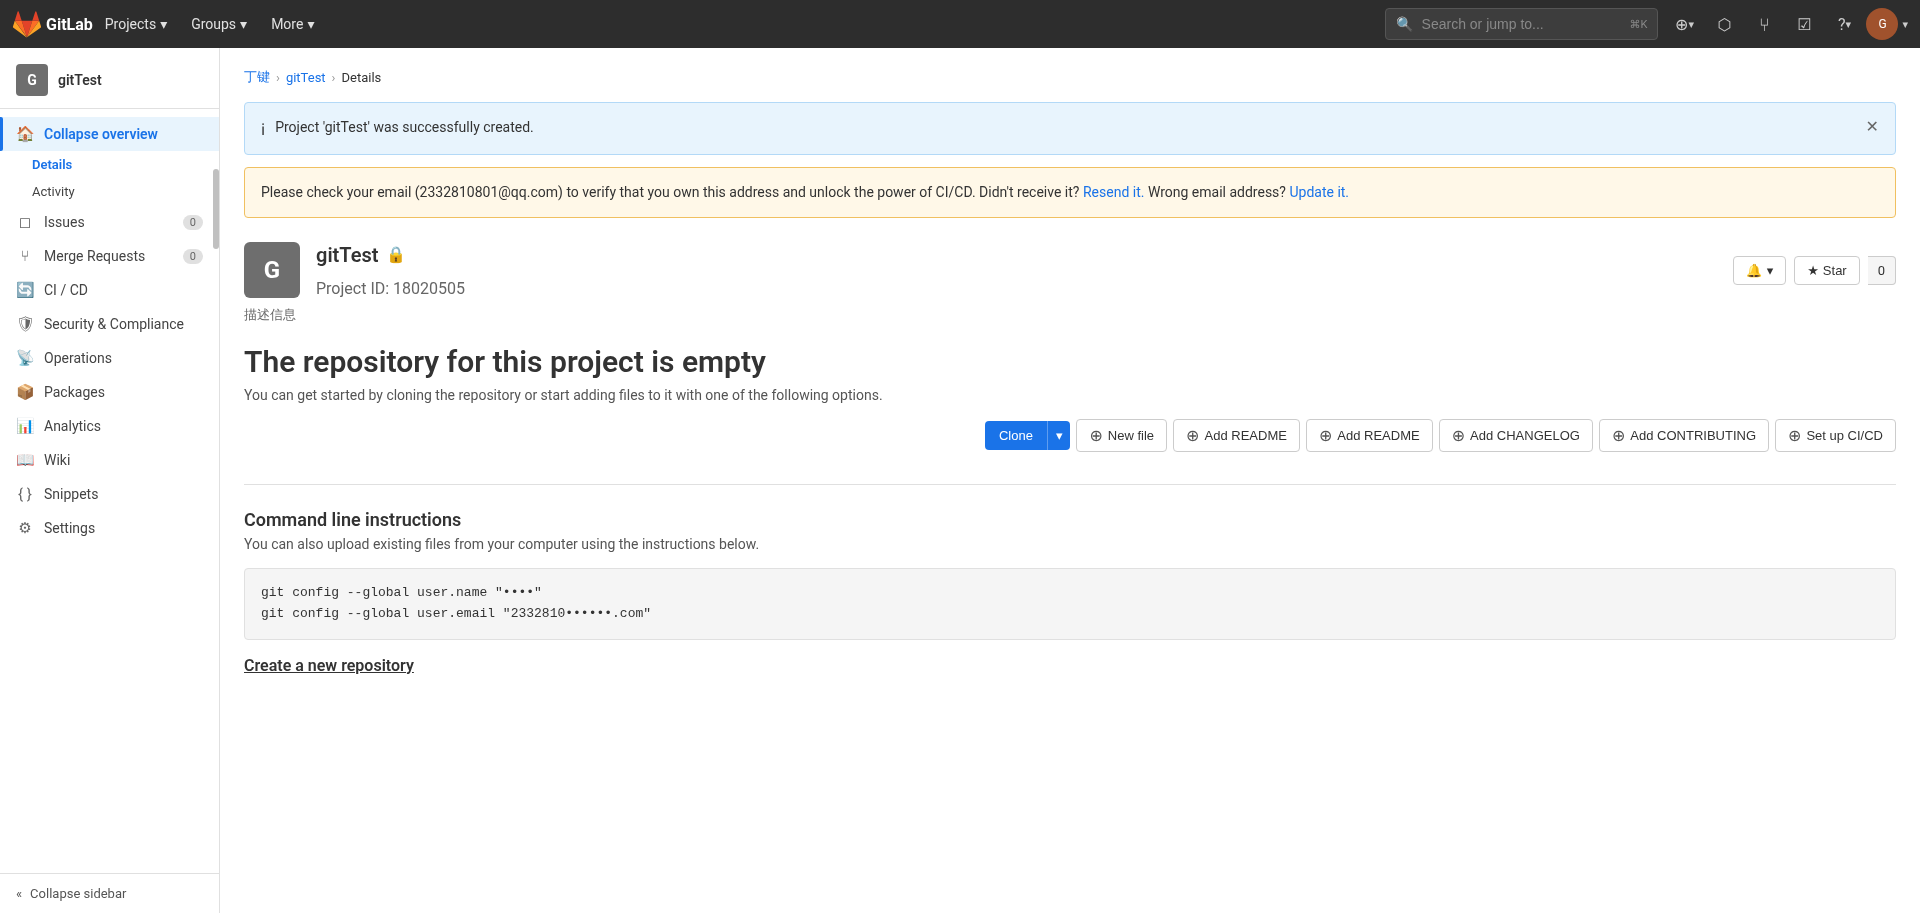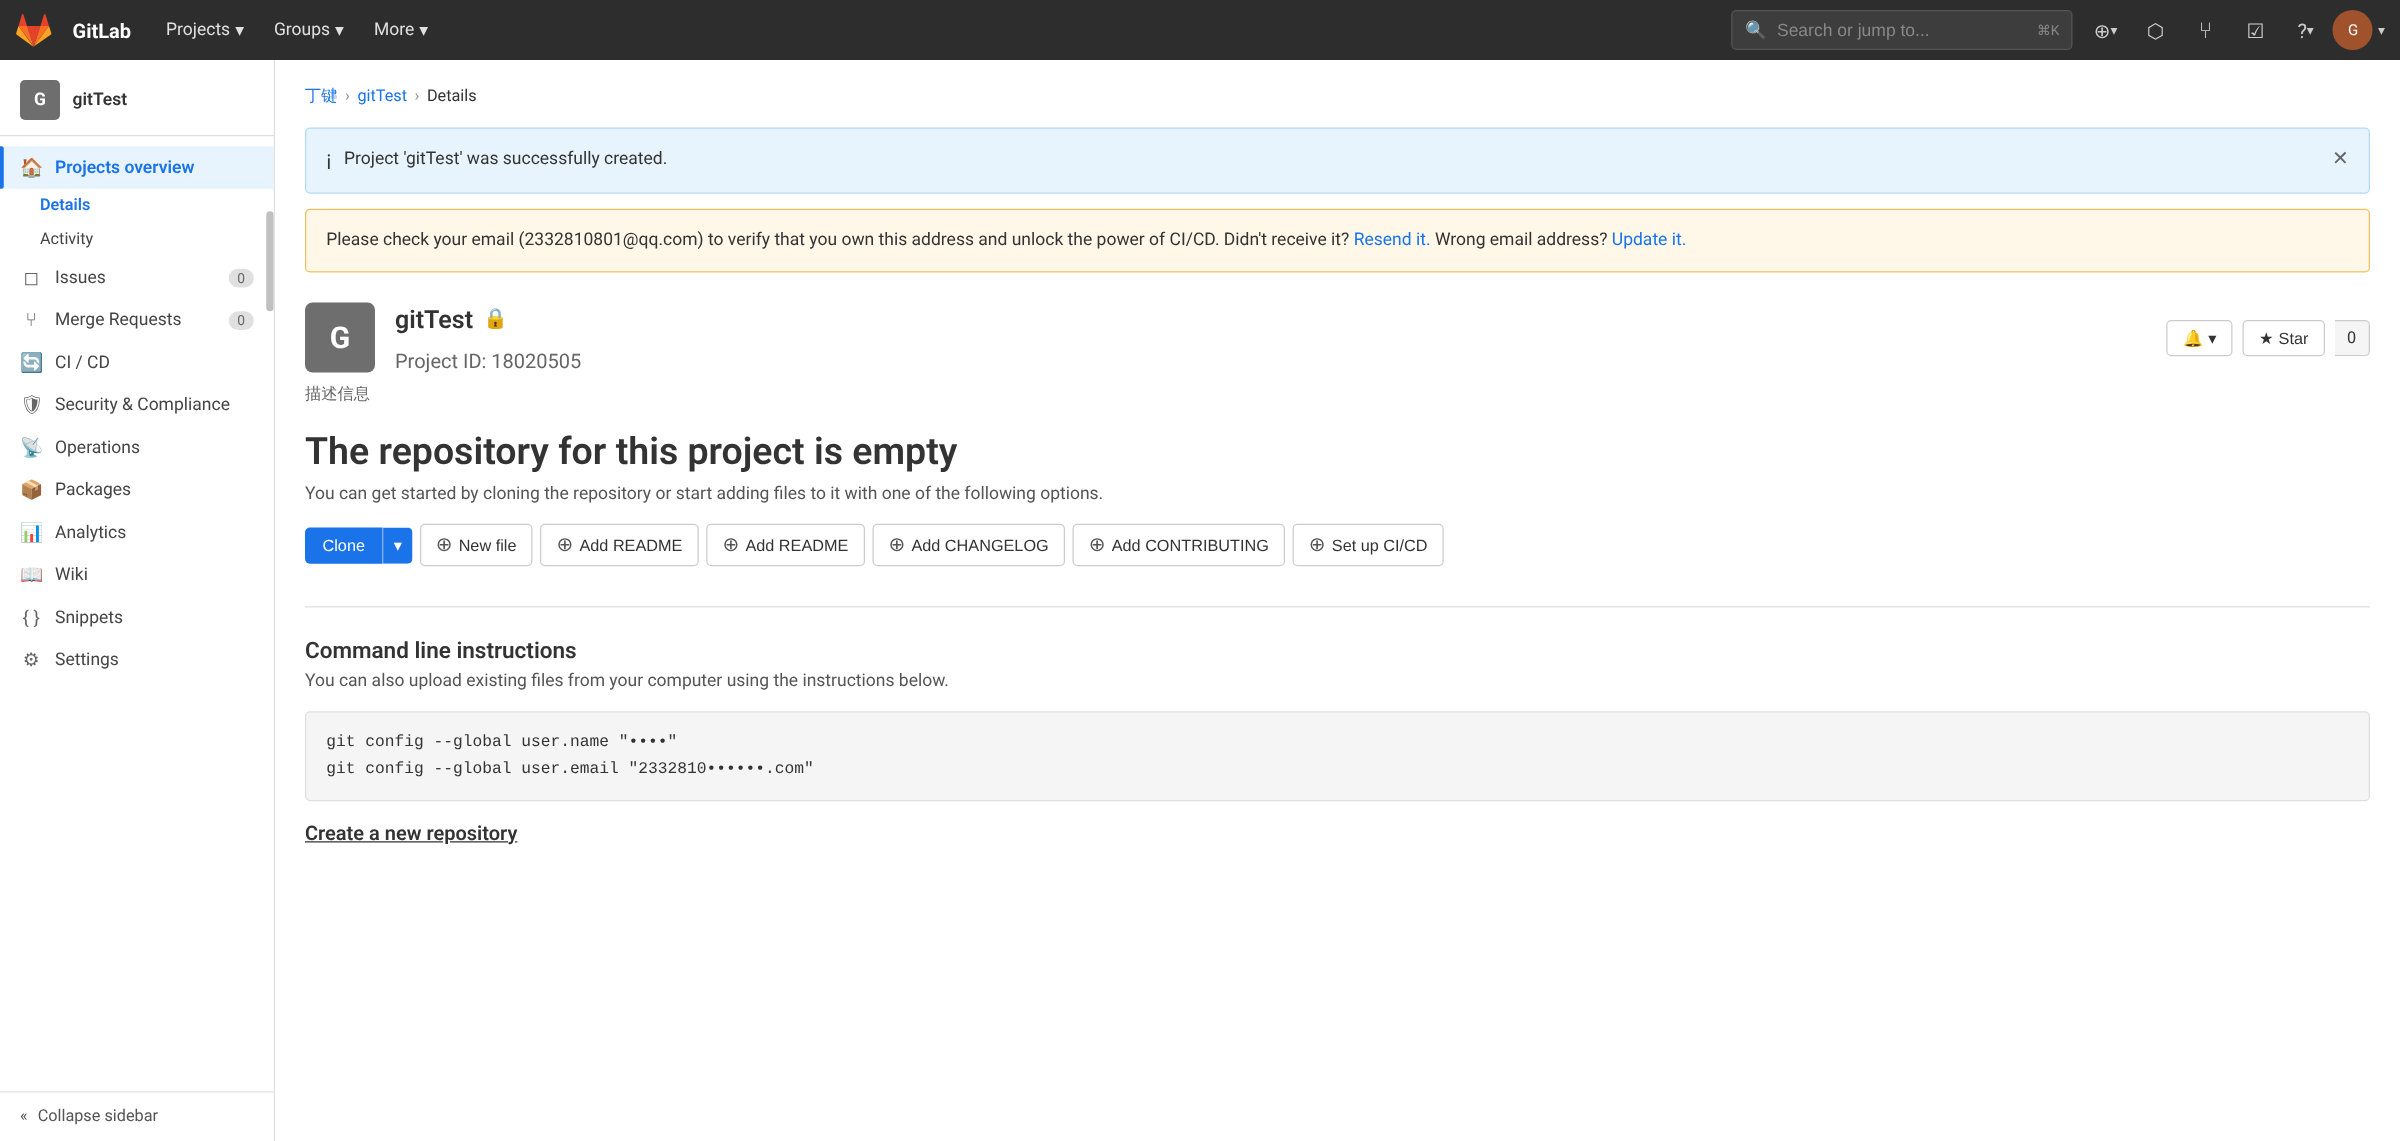--- a/index.html
+++ b/index.html
@@ -5,21 +5,21 @@
     * { box-sizing: border-box; margin: 0; padding: 0; }
     body { font-family: -apple-system, BlinkMacSystemFont, 'Segoe UI', Roboto, sans-serif; font-size: 14px; color: #333; background: #fff; }
 
     
     .top-nav {
       display: flex; align-items: center;
       background: #2d2d2d;
       height: 48px; padding: 0 12px;
       position: fixed; top: 0; left: 0; right: 0; z-index: 100;
     }
-    .top-nav-logo { display: flex; align-items: center; gap: 16px; color: #fff; font-weight: bold; font-size: 16px; margin-right: 16px; }
+    .top-nav-logo { display: flex; align-items: center; gap: 4px; color: #fff; font-weight: bold; font-size: 16px; }
     .logo-icon { width: 30px; height: 30px; }
     .top-nav-item {
       color: #e0e0e0; padding: 0 12px; height: 36px;
       display: flex; align-items: center; gap: 4px; cursor: pointer; font-size: 14px;
     }
     .top-nav-search {
       margin-left: auto; display: flex; align-items: center;
       background: #3d3d3d; border: 1px solid #555; border-radius: 4px;
       padding: 0 10px; height: 32px; gap: 8px;
     }
@@ -155,21 +155,21 @@
     }
 
     
     .description-text { font-size: 13px; color: #666; margin-bottom: 20px; }
 
     
     .empty-repo-title { font-size: 30px; font-weight: 600; color: #333; margin-bottom: 8px; }
     .empty-repo-desc { font-size: 14px; color: #555; margin-bottom: 16px; }
 
     
-    .action-buttons { display: flex; align-items: center; gap: 6px; flex-wrap: wrap; margin-bottom: 32px; }
+    .action-buttons { display: flex; align-items: center; gap: 6px; flex-wrap: wrap; margin-bottom: 32px; justify-content: flex-end; }
     .btn-primary {
       display: flex; align-items: center; gap: 6px;
       padding: 7px 14px; background: #1a73e8; color: #fff;
       border: none; border-radius: 4px; cursor: pointer; font-size: 13px;
     }
     .btn-primary-dropdown {
       padding: 7px 8px; background: #1a73e8; color: #fff;
       border: none; border-left: 1px solid rgba(255,255,255,0.3);
       border-radius: 0 4px 4px 0; cursor: pointer; font-size: 13px;
     }
@@ -264,21 +264,21 @@
         <span>G</span>
       </div>
       <span class="sidebar-project-name">gitTest</span>
     </div>
     <div class="sidebar-wrapper">
       <div class="sidebar-scrollbar"></div>
       <ul class="sidebar-menu">
 
         <li class="sidebar-item active">
           <span class="sidebar-icon">🏠</span>
-          <span>Projects overview</span>
+          <span>Collapse overview</span>
         </li>
         <li class="sidebar-sub-item active">
           <span>Details</span>
         </li>
         <li class="sidebar-sub-item">
           <span>Activity</span>
         </li>
 
         <li class="sidebar-item">
           <span class="sidebar-icon">◻</span>

